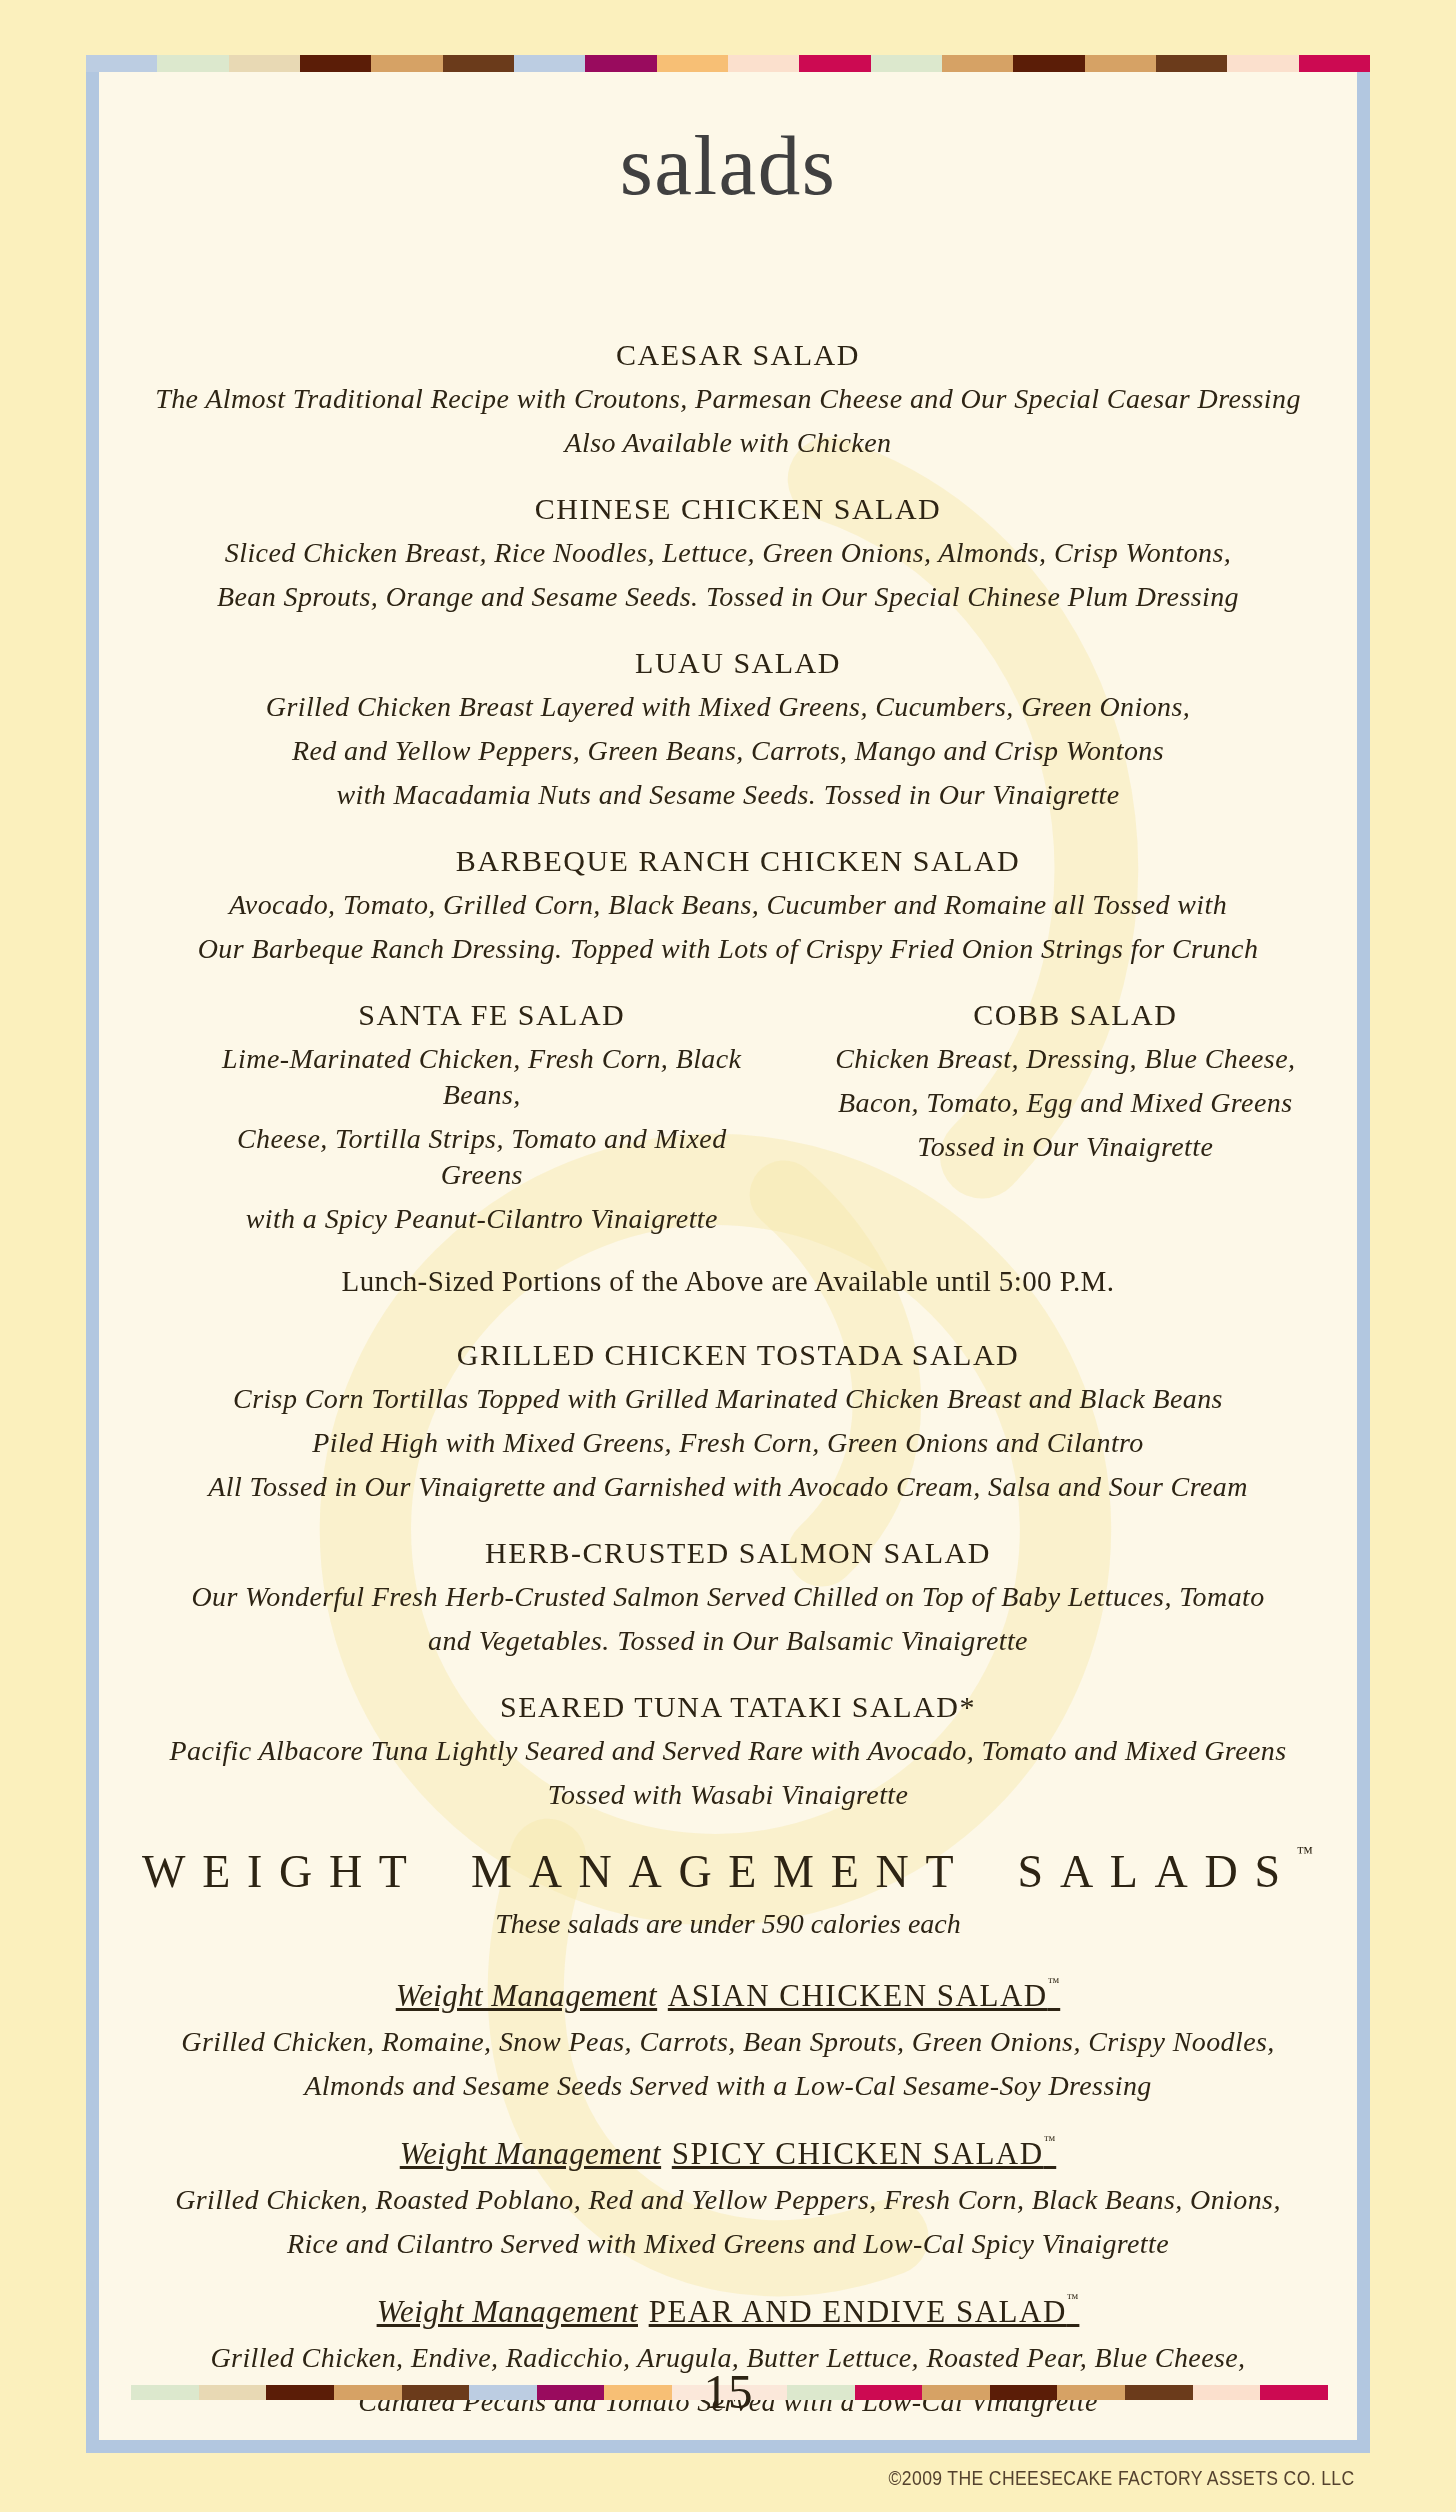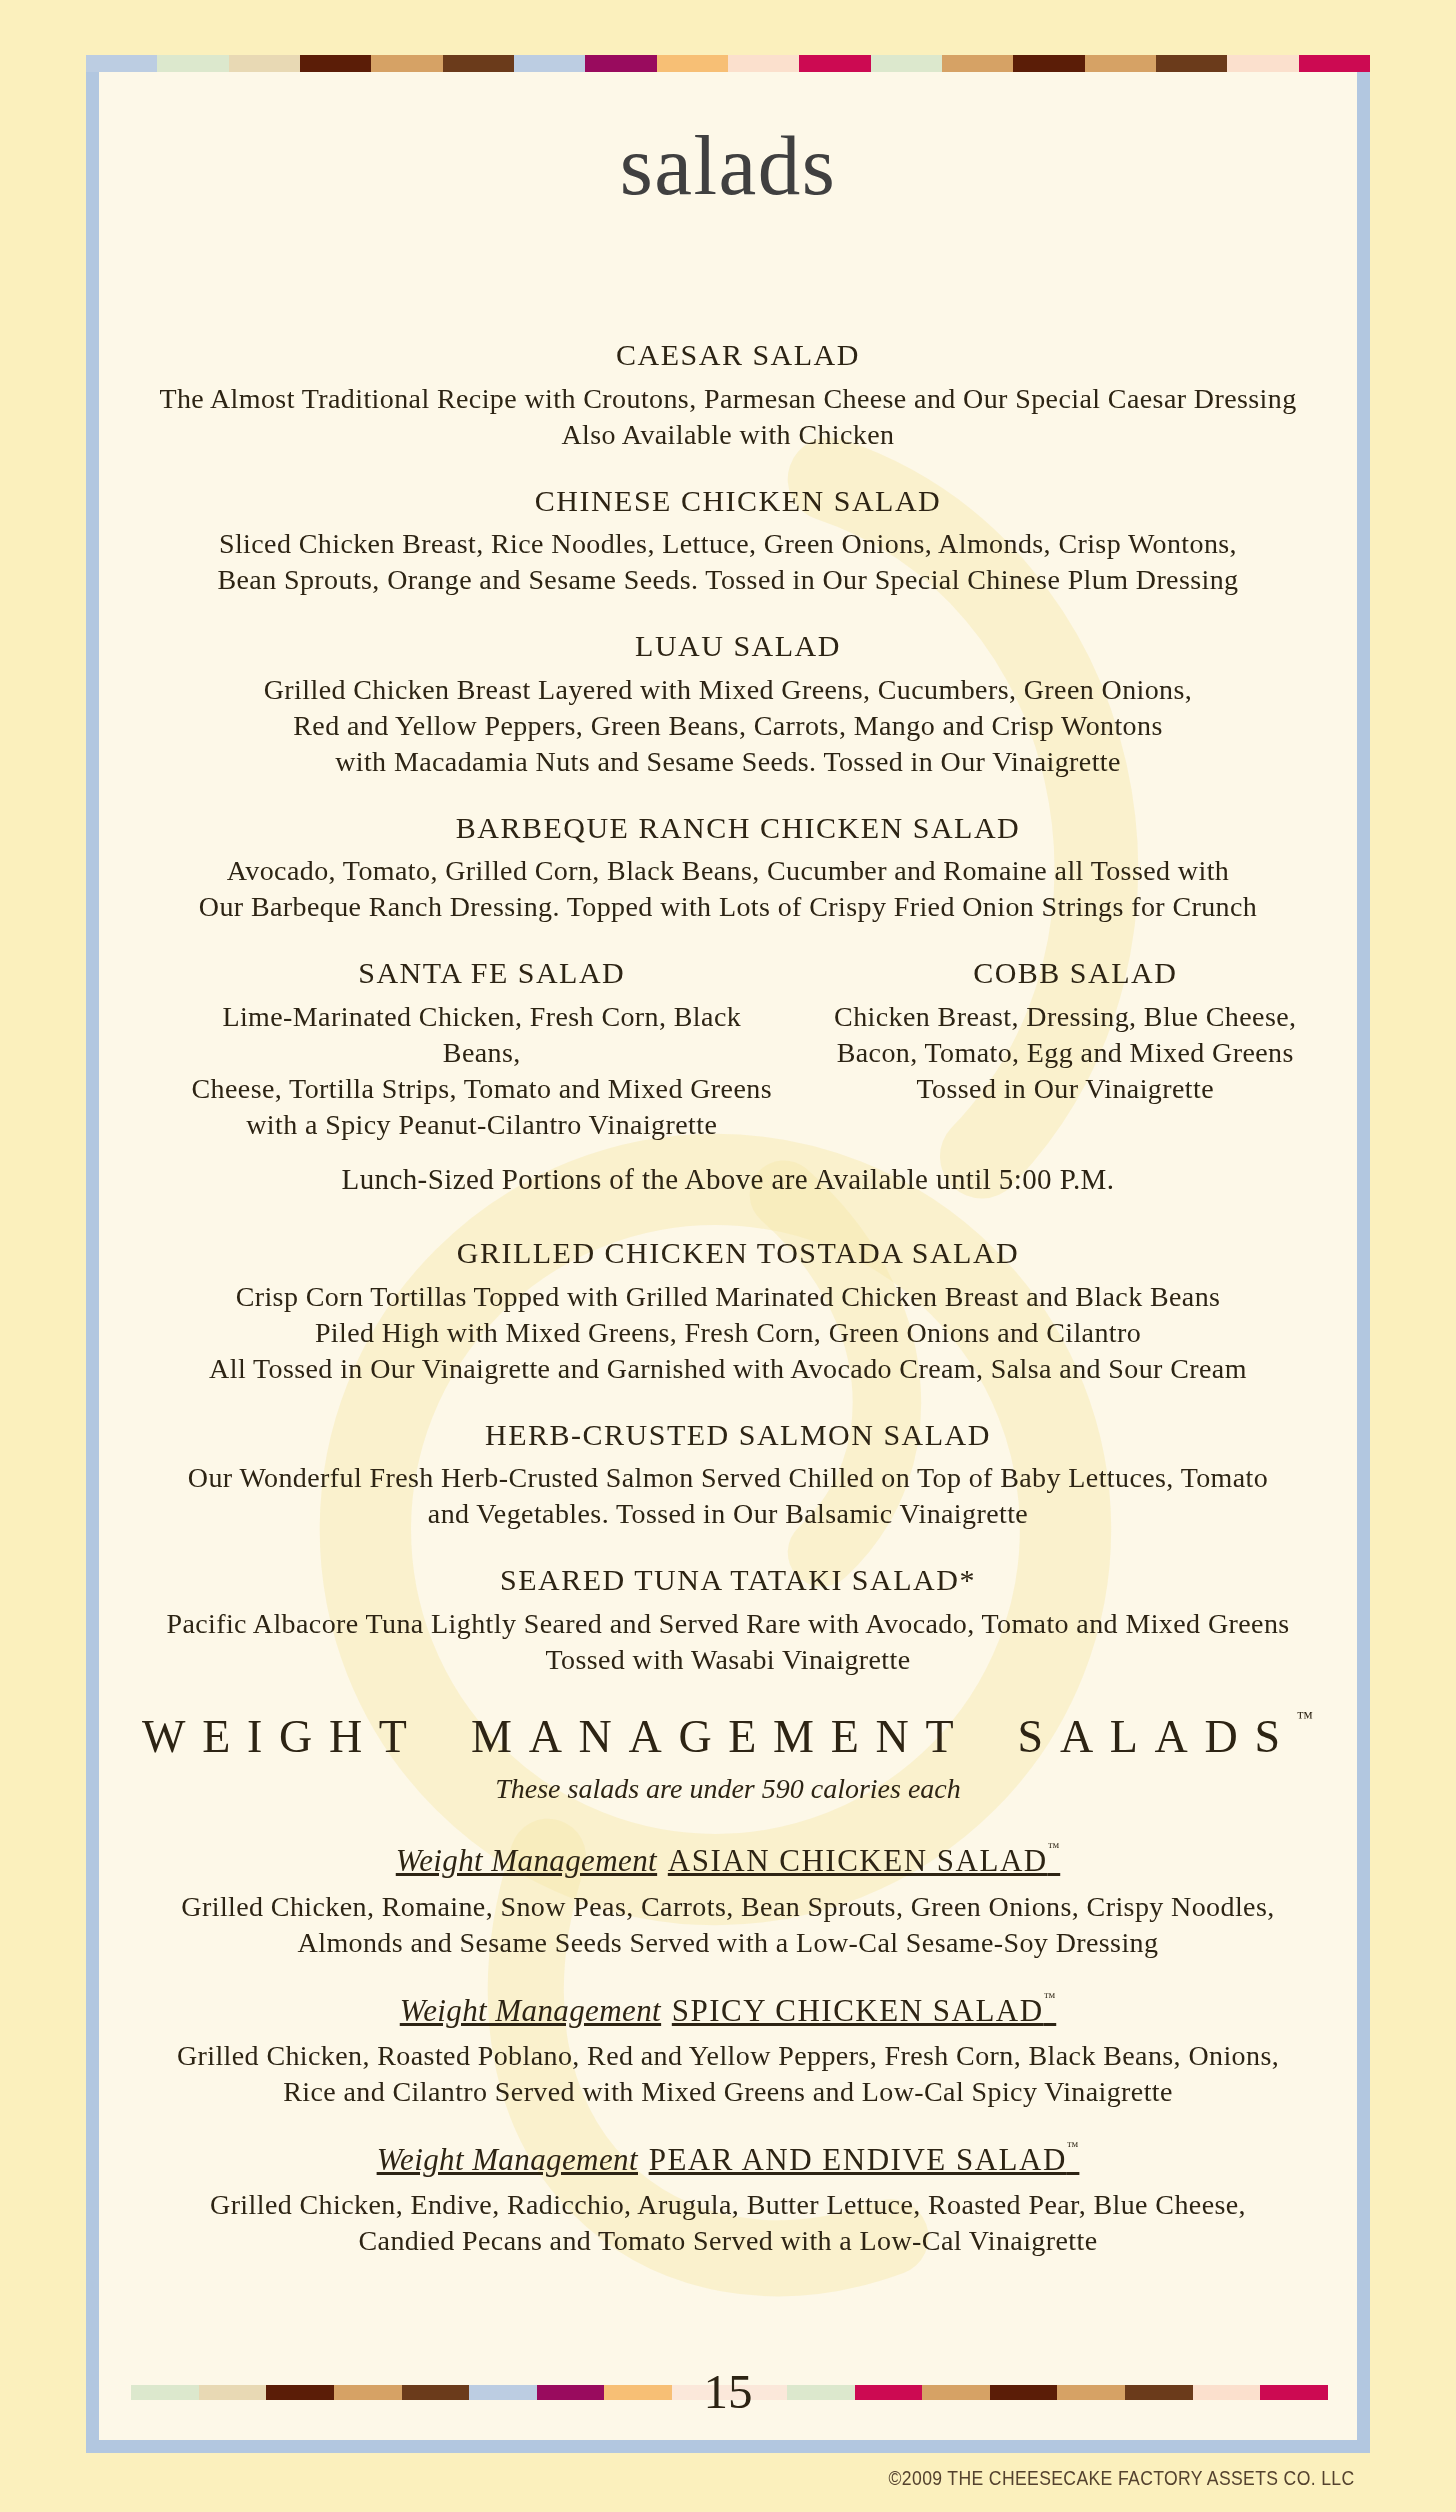--- a/index.html
+++ b/index.html
@@ -37,22 +37,22 @@
     font-size:85px;line-height:1;font-weight:400;
     color:#404040;margin:0;letter-spacing:1.5px;
   }
   .item{margin:0 0 30px 0;}
   .first-item{margin-top:129px;}
   .item-name{
     font-size:30px;line-height:1.2;font-weight:400;
     letter-spacing:1.5px;margin:0 0 7.6px 0;padding-left:20px;
   }
   .line{
-    font-size:28px;line-height:36px;
-    margin:0;letter-spacing:0.4px;
+    font-size:28px;line-height:36px;font-style:italic;
+    margin:8px;letter-spacing:0.4px;
   }
   .columns{
     display:flex;margin:0 0 18px 91px;width:1167px;
   }
   .col{flex:1;margin:0;}
   .lunch-note{
     font-size:29px;line-height:37px;font-style:normal;
     margin:0 0 37px 0;letter-spacing:0.4px;
   }
   .wm-heading{

